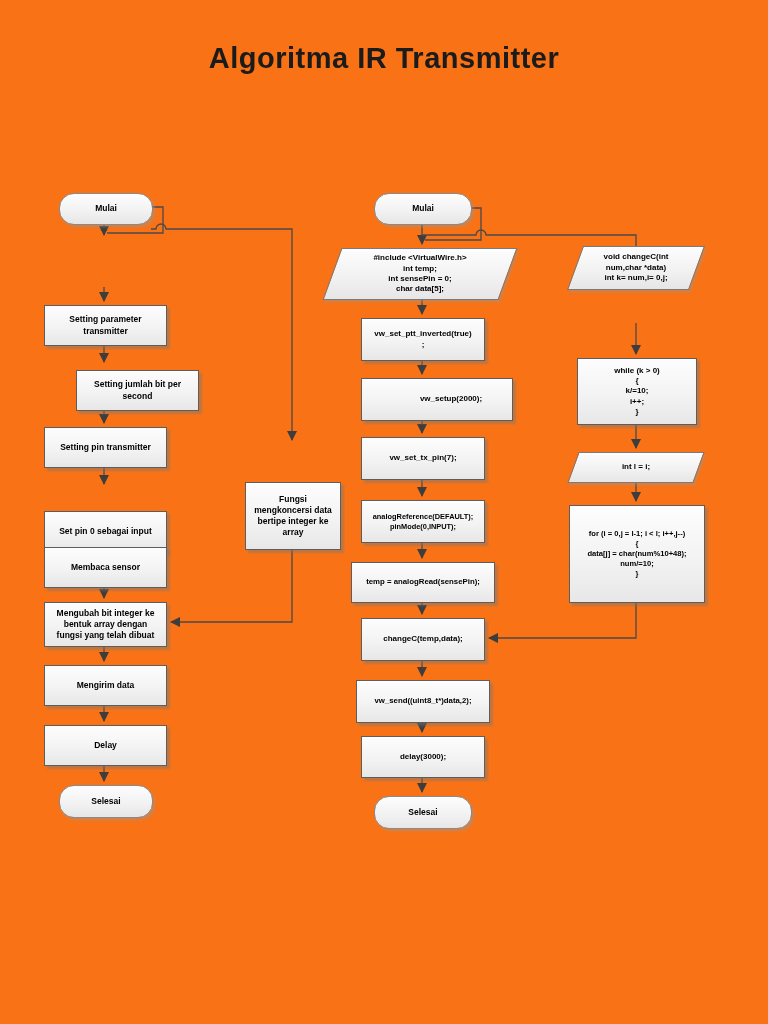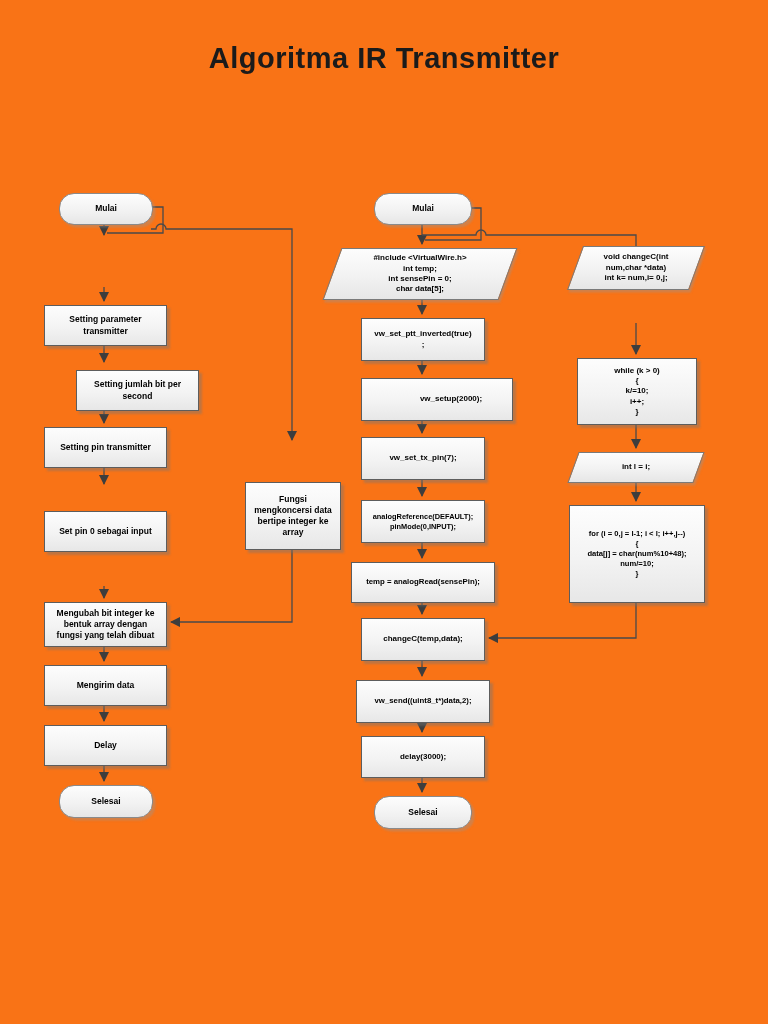--- a/index.html
+++ b/index.html
@@ -113,20 +113,23 @@
   </div>
 
   <div class="node rect" style="left:44px;top:427px;width:121px;height:39px;">
     <div class="txt">Setting pin transmitter</div>
   </div>
 
   <div class="node rect" style="left:44px;top:488px;width:121px;height:39px;margin-top:23px;">
     <div class="txt">Set pin 0 sebagai input</div>
   </div>
 
+  <div class="node rect" style="left:44px;top:547px;width:121px;height:39px;">
+    <div class="txt">Membaca sensor</div>
+  </div>
 
   <div class="node rect" style="left:44px;top:602px;width:121px;height:43px;">
     <div class="txt">Mengubah bit integer ke
 bentuk array dengan
 fungsi yang telah dibuat</div>
   </div>
 
   <div class="node rect" style="left:44px;top:665px;width:121px;height:39px;">
     <div class="txt">Mengirim data</div>
   </div>

